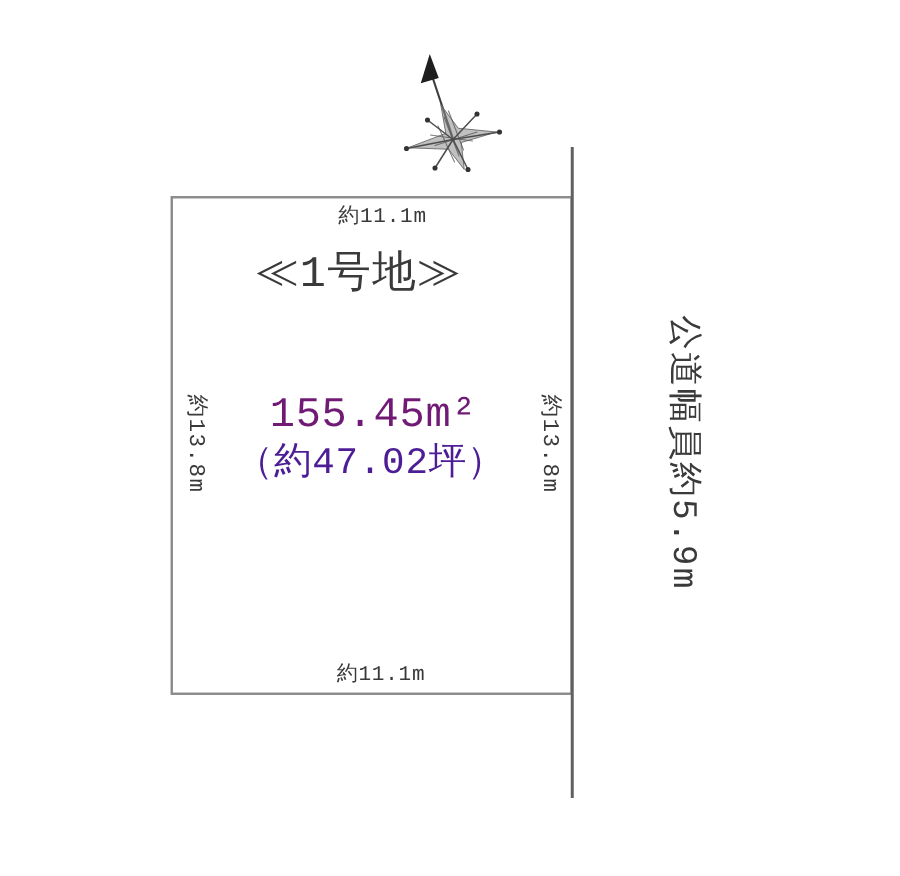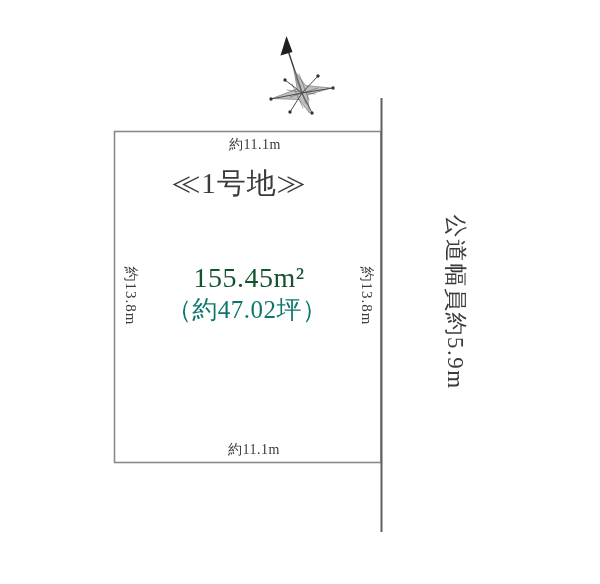--- a/index.html
+++ b/index.html
@@ -6,21 +6,21 @@
     margin: 0;
     padding: 0;
     background: #ffffff;
   }
   .canvas {
     position: relative;
     width: 500px;
     height: 584px;
     background: var(--background, #ffffff);
     overflow: hidden;
-    font-family: Liberation Serif, serif;
+    font-family: Liberation Mono, monospace;
   }
   .diagram-svg {
     position: absolute;
     left: 0;
     top: 0;
   }
   .label {
     position: absolute;
     color: var(--text, #3a3a3a);
     white-space: nowrap;
@@ -38,26 +38,26 @@
     font-size: 15px;
     letter-spacing: 1px;
   }
   .lot-title {
     font-size: 29px;
     letter-spacing: 1px;
   }
   .area-main {
     font-size: 28px;
     letter-spacing: 0.5px;
-    color: #14532d;
+    color: #701a75;
   }
   .area-sub {
     font-size: 25px;
     letter-spacing: 0.5px;
-    color: #0f766e;
+    color: #4c1d95;
   }
   .road-label {
     font-size: 23px;
     letter-spacing: 1.5px;
   }
 </style>
 </head>
 <body>
 
 <div class="canvas">

